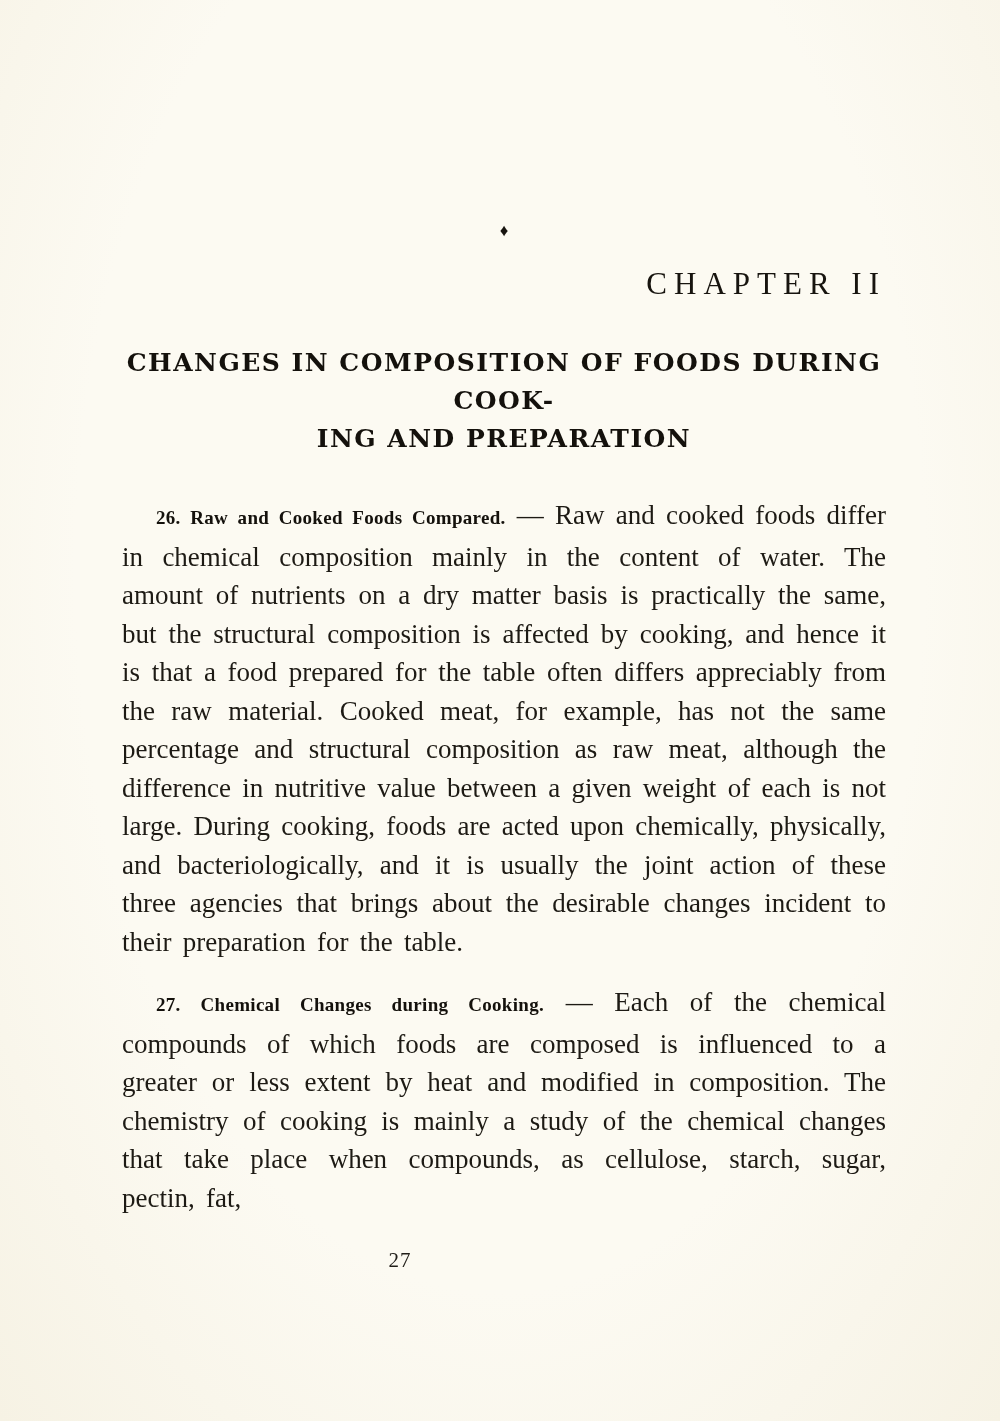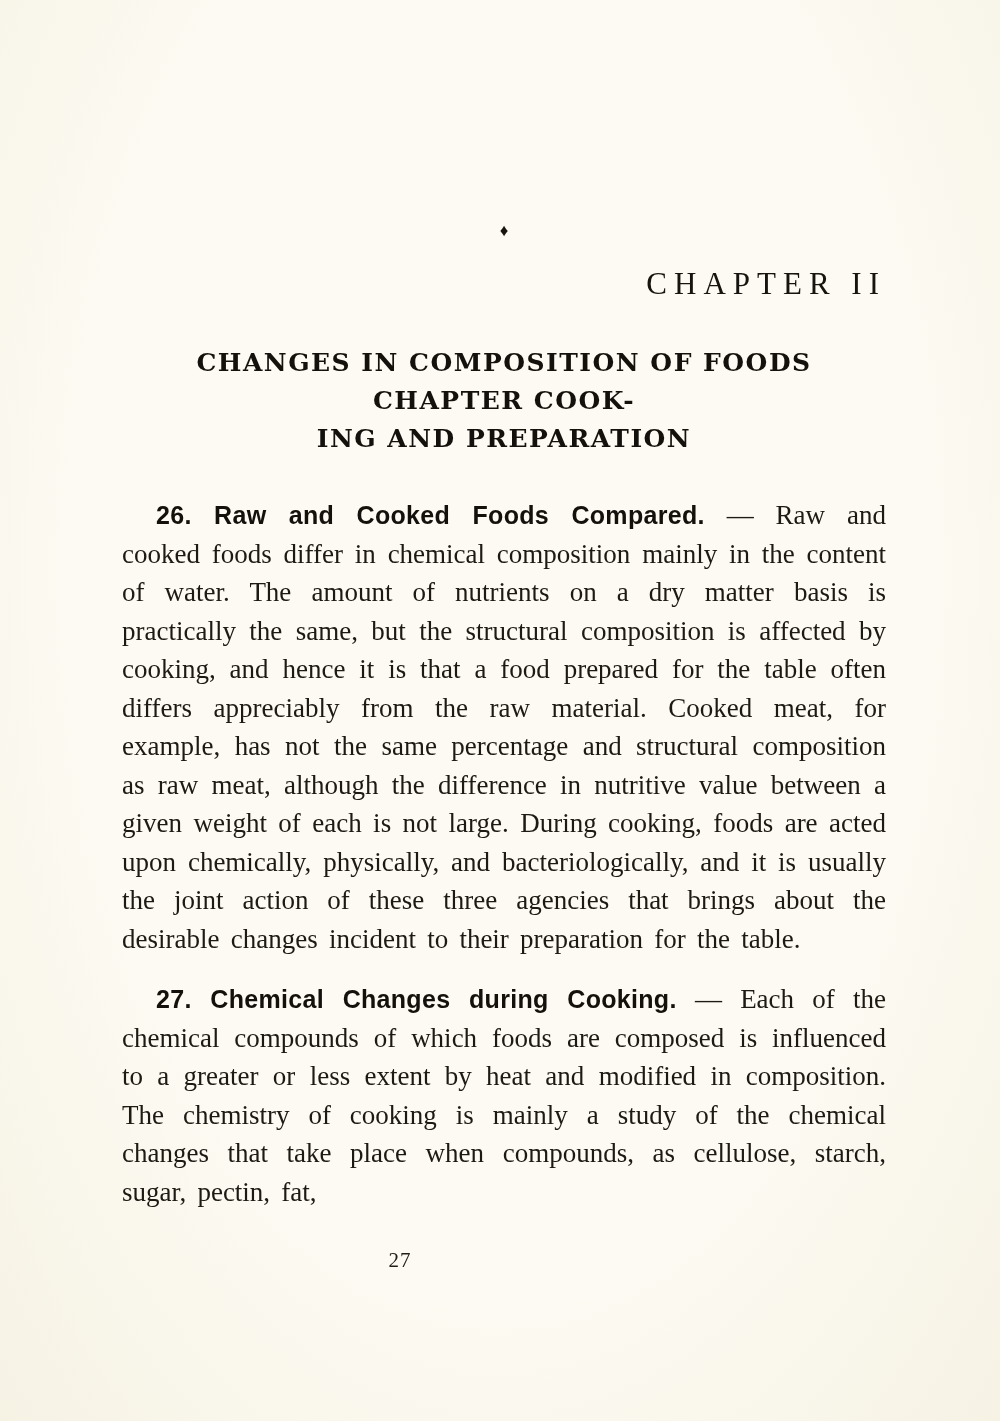--- a/index.html
+++ b/index.html
@@ -53,23 +53,23 @@
   .body-text p {
     font-size: 27px;
     line-height: 38.5px;
     text-align: justify;
     text-indent: 34px;
     word-spacing: 4.5px;
     margin: 0 0 22px 0;
     color: #1d1a14;
   }
   .para-lead {
-    font-family: Liberation Sans, sans-serif;
+    font-family: Liberation Serif, serif;
     font-weight: 700;
-    font-size: 25px;
+    font-size: 19px;
     letter-spacing: 0.3px;
     color: #14110c;
   }
   .page-number {
     position: absolute;
     left: 0;
     top: 1248px;
     width: 800px;
     text-align: center;
     font-size: 21px;
@@ -80,21 +80,21 @@
 </head>
 <body>
 
 <div class="page">
 
   <div class="ornament">♦</div>
 
   <div class="chapter-title">CHAPTER II</div>
 
   <div class="section-heading">
-    <span>CHANGES IN COMPOSITION OF FOODS CHAPTER COOK-</span>
+    <span>CHANGES IN COMPOSITION OF FOODS DURING COOK-</span>
     <span>ING AND PREPARATION</span>
   </div>
 
   <div class="body-text">
 
     <p>
       <span class="para-lead">26. Raw and Cooked Foods Compared.</span>
       <span>— Raw and cooked foods differ in chemical composition mainly in the content of water. The amount of nutrients on a dry matter basis is practically the same, but the structural composition is affected by cooking, and hence it is that a food prepared for the table often differs appreciably from the raw material. Cooked meat, for example, has not the same percentage and structural composition as raw meat, although the difference in nutritive value between a given weight of each is not large. During cooking, foods are acted upon chemically, physically, and bacteriologically, and it is usually the joint action of these three agencies that brings about the desirable changes incident to their preparation for the table.</span>
     </p>
 

